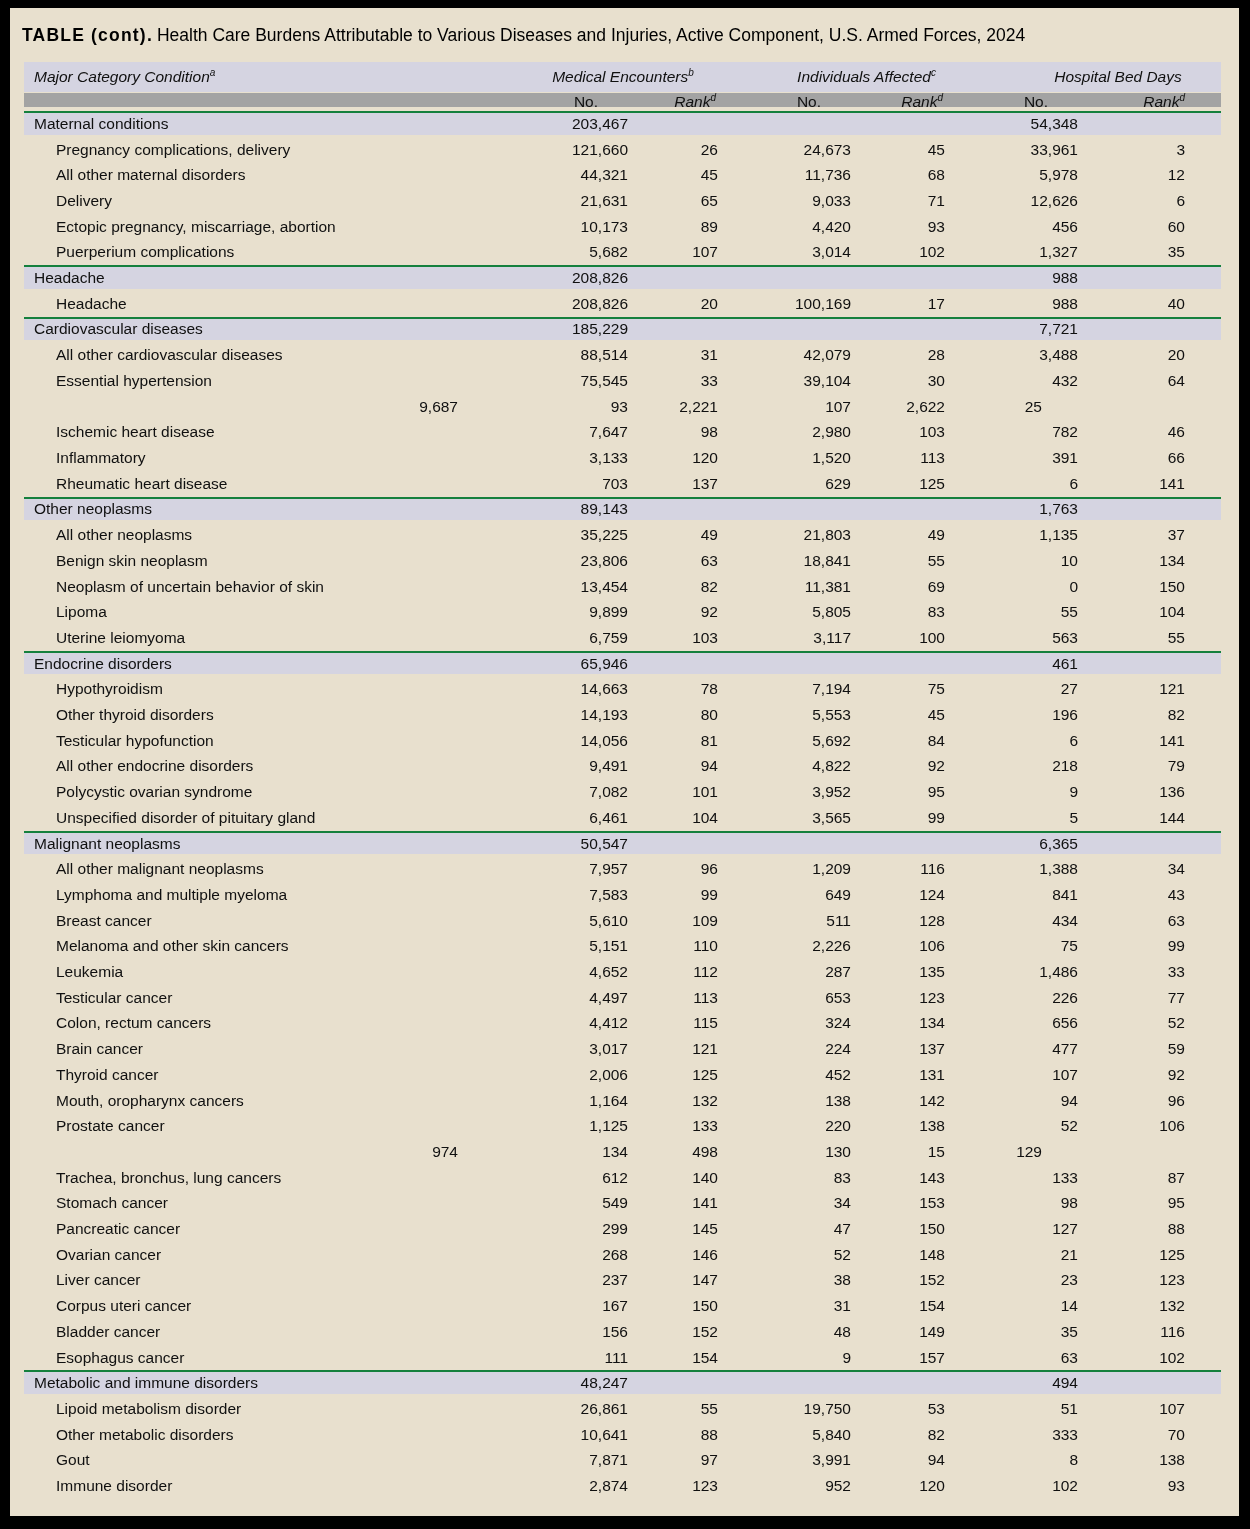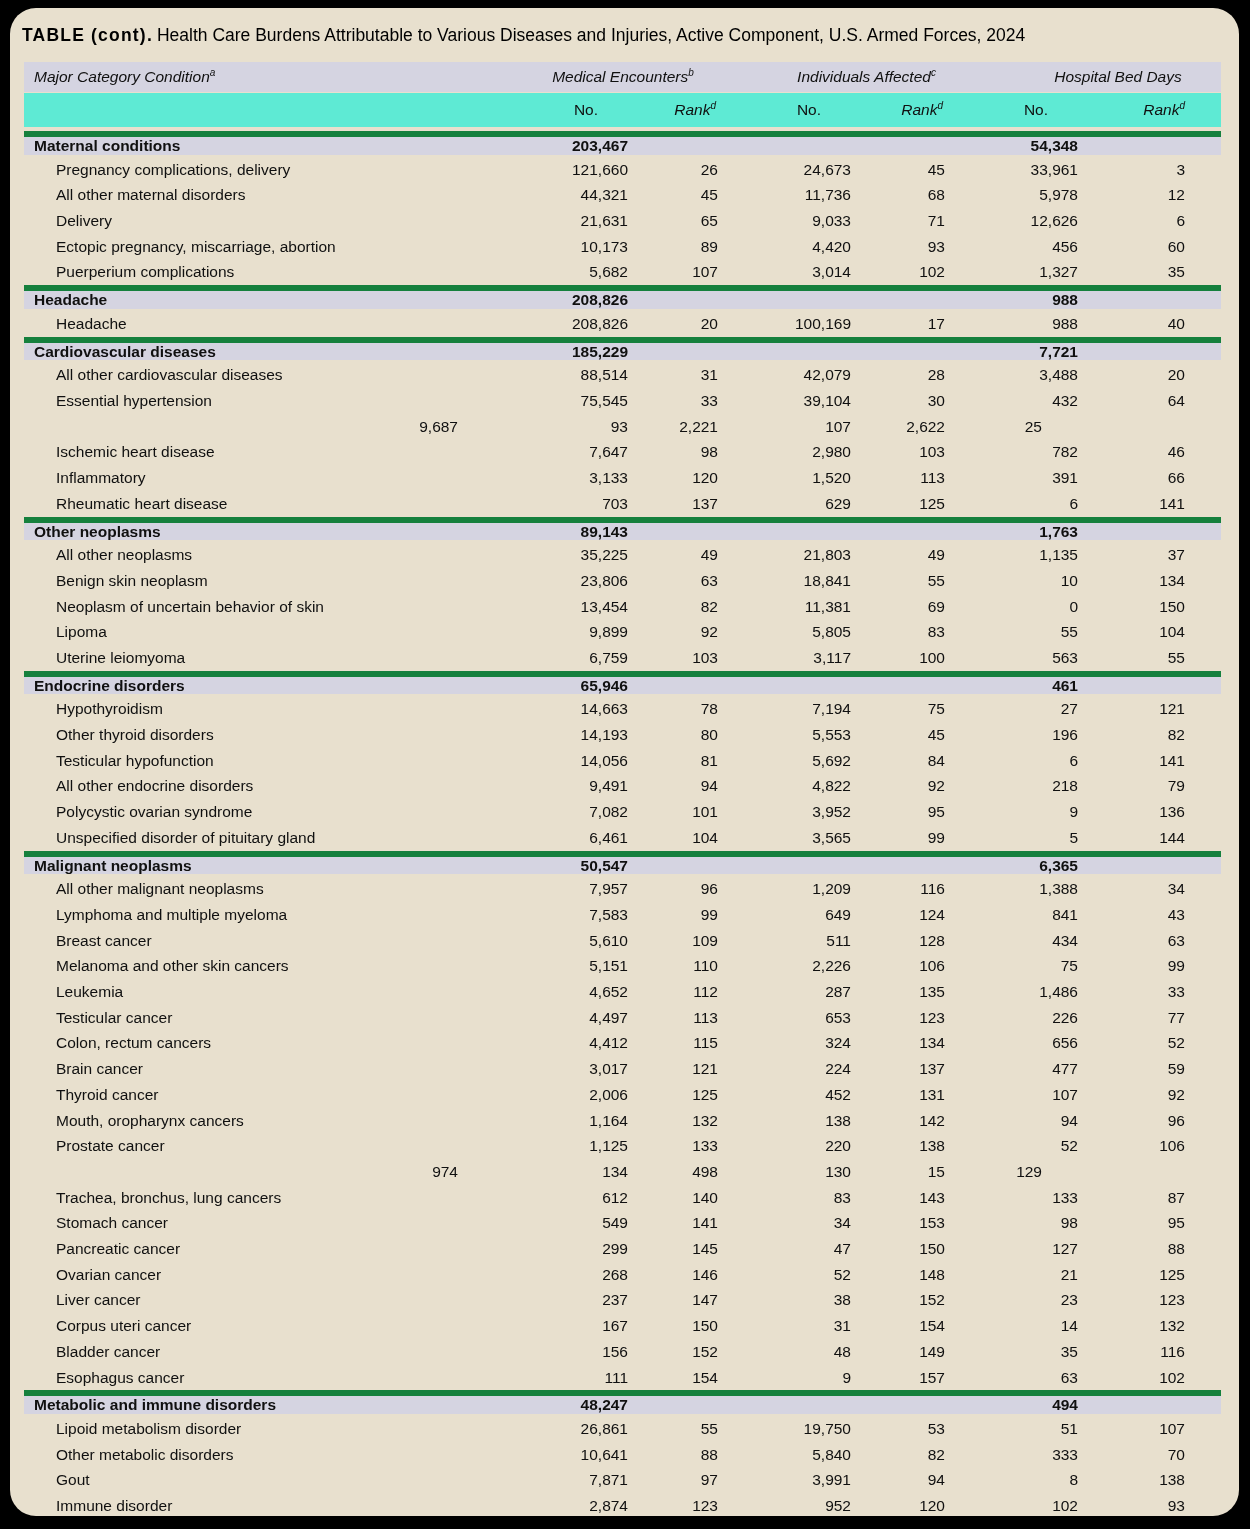--- a/index.html
+++ b/index.html
@@ -8,21 +8,20 @@
     background:#000;
     font-family:"Liberation Sans","DejaVu Sans",sans-serif;
     color:#101010;
     overflow:hidden;
     position:relative;
   }
   .content{
     position:absolute;left:10px;top:8px;
     width:1229px;height:1508px;
     background:#e8e0ce;
-    border-radius:26px;
   }
   .title{
     padding:17px 10px 0 12px;
     font-size:17.5px;
     color:#000;
     white-space:nowrap;
   }
   .title-prefix{
     font-weight:bold;
     letter-spacing:1.2px;
@@ -33,37 +32,37 @@
   }
   .grid{
     display:grid;
     grid-template-columns:434px 170px 90px 133px 94px 133px 143px;
     box-sizing:border-box;
   }
   .thead-row1{
     height:30px;background:#d5d4e1;align-items:center;font-size:15.5px;font-style:italic;
   }
   .thead-row2{
-    height:34px;background:#5eead4;align-items:center;font-size:15.5px;margin-top:1px;
+    height:14px;background:#a3a3a3;align-items:center;font-size:15.5px;margin-top:1px;
   }
   .th-label{padding-left:10px;}
   .group-h{grid-column:span 2;text-align:center;padding-left:70px;}
   .group-h.last-group{}
   .sub-no{text-align:right;padding-right:30px;}
   .sub-rank{text-align:right;padding-right:2px;font-style:italic;}
   .sub-rank.last{padding-right:36px;}
   sup{font-size:10px;vertical-align:super;line-height:0;}
   .tbody{margin-top:4px;}
   .row{height:25.71px;align-items:center;font-size:15.5px;box-sizing:border-box;}
   .cat-row{
     background:#d5d4e1;
-    border-top:6px solid #15803d;
+    border-top:2px solid #15803d;
     border-bottom:2px solid #e8e0ce;
     background-clip:padding-box;
-    font-weight:bold;
+    font-weight:normal;
   }
   .label{padding-left:10px;overflow:hidden;white-space:nowrap;}
   .sub-label{padding-left:32px;}
   .num{text-align:right;white-space:nowrap;}
   .num.last{padding-right:36px;}
 </style>
 </head>
 <body>
 
 <div class="content">

